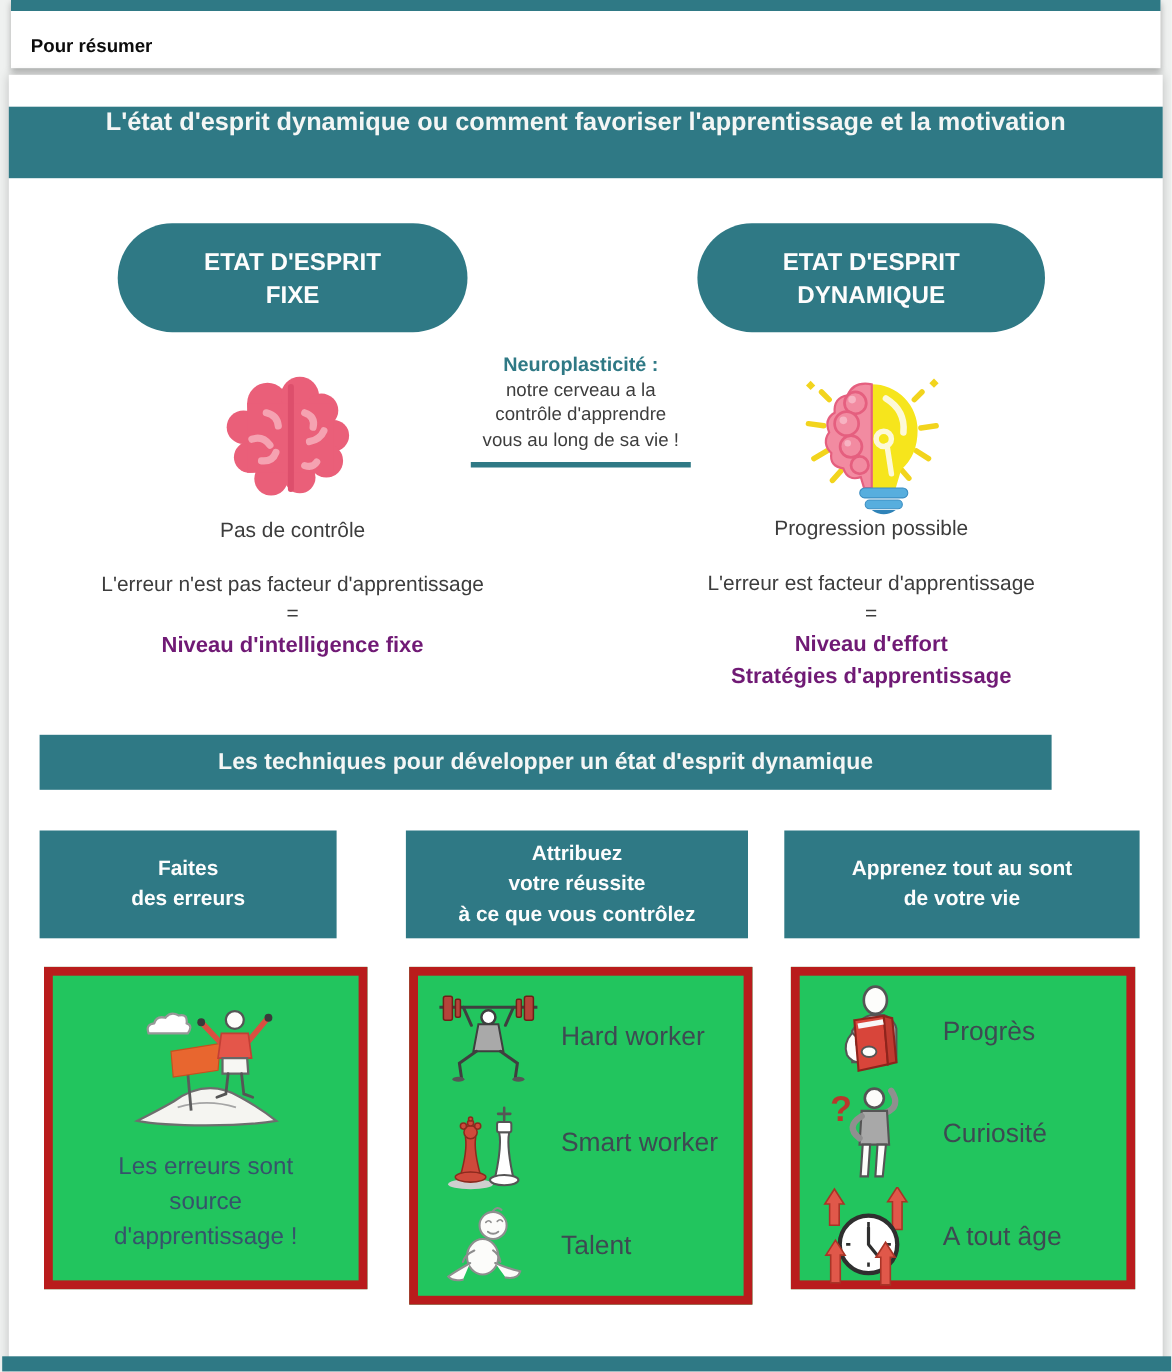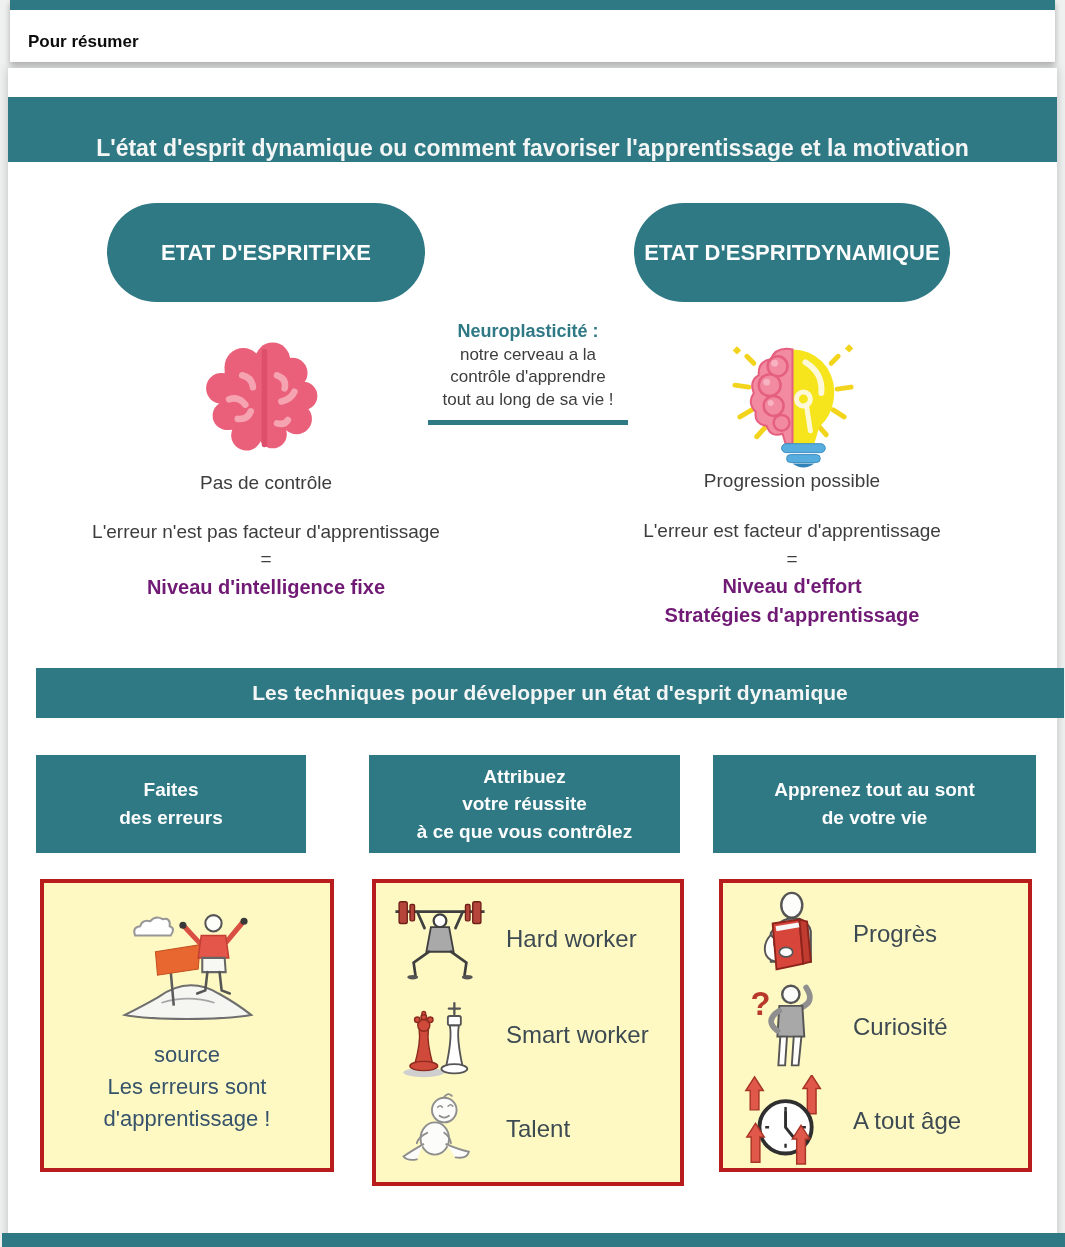--- a/index.html
+++ b/index.html
@@ -3,43 +3,43 @@
 <meta charset="utf-8">
 <style>
   html,body{margin:0;padding:0;background:#eff1f0;font-family:"Liberation Sans","DejaVu Sans",sans-serif;}
   .stage{position:relative;width:1065px;height:1247px;background:#eff1f0;overflow:hidden;}
   .header-card{position:absolute;left:10px;top:0;width:1045px;height:62px;background:#ffffff;
     border-top:10px solid #2f7985;box-shadow:0 3px 6px rgba(0,0,0,.28);box-sizing:border-box;text-align:right;}
   .header-title{position:absolute;left:18px;top:22px;font-size:17px;font-weight:bold;color:#0c0c0c;}
   .main-card{position:absolute;left:8px;top:68px;width:1049px;height:1179px;background:#ffffff;
     box-shadow:0 0 9px rgba(0,0,0,.22);}
   .banner1{position:absolute;left:0;top:29px;width:1049px;height:65px;background:#2f7985;
-    display:flex;align-items:flex-end;justify-content:center;color:#f4f6f5;font-size:23px;font-weight:bold;}
-  .pill{position:absolute;height:99px;background:#2f7985;border-radius:52px;display:flex;flex-direction:row;
+    display:flex;align-items:flex-start;justify-content:center;color:#f4f6f5;font-size:23px;font-weight:bold;}
+  .pill{position:absolute;height:99px;background:#2f7985;border-radius:52px;display:flex;flex-direction:column;
     align-items:center;justify-content:center;color:#fdfdfd;font-size:22px;font-weight:bold;line-height:1.35;}
   .pill-fixed{left:99px;top:135px;width:318px;}
   .pill-dynamic{left:626px;top:135px;width:316px;}
   .icon-abs{position:absolute;}
   .neuro{position:absolute;left:410px;top:252px;width:220px;text-align:center;line-height:1.32;}
   .neuro .t{color:#2f7985;font-weight:bold;font-size:18px;}
   .neuro .l{color:#3d3d3d;font-size:17px;}
   .neuro-divider{width:200px;height:5px;background:#2f7985;margin:9px auto 0;}
   .ctext{position:absolute;text-align:center;color:#3d3d3d;}
   .fs19{font-size:19px;}
   .fs20b{font-size:20px;font-weight:bold;color:#701a75;}
   .colL{left:38px;width:440px;}
   .colR{left:584px;width:400px;}
-  .banner2{position:absolute;left:28px;top:600px;width:1028px;height:50px;background:#2f7985;display:flex;
+  .banner2{position:absolute;left:28px;top:600px;width:920px;height:50px;background:#2f7985;display:flex;
     align-items:center;justify-content:center;color:#f4f6f5;font-size:21px;font-weight:bold;}
   .col-head{position:absolute;top:687px;height:98px;background:#2f7985;display:flex;flex-direction:column;
     align-items:center;justify-content:center;color:#fdfdfd;font-size:19px;font-weight:bold;line-height:1.45;text-align:center;}
   .ch1{left:28px;width:270px;}
   .ch2{left:361px;width:311px;}
   .ch3{left:705px;width:323px;}
-  .content-box{position:absolute;top:811px;background:#fef9c3;border:4px solid #b91c1c;box-sizing:border-box;}
+  .content-box{position:absolute;top:811px;background:#22c55e;border:8px solid #b91c1c;box-sizing:border-box;}
   .cb1{left:32px;width:294px;height:293px;text-align:center;}
   .cb2{left:364px;width:312px;height:307px;}
   .cb3{left:711px;width:313px;height:293px;}
   .cb1 .caption{margin-top:14px;font-size:22px;color:#36536b;line-height:1.45;}
   .item-row{display:flex;align-items:center;padding-left:14px;}
   .item-icon{width:100px;display:flex;align-items:center;justify-content:center;}
   .item-label{font-size:24px;color:#3d4a52;margin-left:16px;white-space:nowrap;}
   .bottom-bar{position:absolute;left:2px;top:1233px;width:1063px;height:14px;background:#2f7985;}
   .climber-wrap{margin-top:26px;}
 </style>
@@ -88,21 +88,21 @@
         <path d="M66,36 q9,3 7,12"></path>
         <path d="M70,60 q9,-2 12,-9"></path>
         <path d="M66,80 q7,2 10,-3"></path>
       </g>
     </svg>
 
     <div class="neuro">
       <div class="t">Neuroplasticité :</div>
       <div class="l">notre cerveau a la</div>
       <div class="l">contrôle d'apprendre</div>
-      <div class="l">tout au long de sa vie !</div>
+      <div class="l">vous au long de sa vie !</div>
       <div class="neuro-divider"></div>
     </div>
 
     <svg class="icon-abs" style="left:718px;top:263px" width="134" height="142" viewBox="0 0 135 142">
       <g stroke="#f2d41d" stroke-width="5" stroke-linecap="round">
         <line x1="21" y1="25" x2="28" y2="32"></line>
           <line x1="9" y1="54" x2="23" y2="56"></line>
         <line x1="14" y1="86" x2="26" y2="79"></line>
           <line x1="31" y1="106" x2="39" y2="97"></line>
         <line x1="113" y1="25" x2="106" y2="32"></line>
@@ -174,22 +174,22 @@
           <path d="M114,32 L129,14" stroke="#d94f41" stroke-width="5" stroke-linecap="round"></path>
           <circle cx="71" cy="16" r="3.5" fill="#3a3a3a"></circle>
             <circle cx="131" cy="12" r="3.5" fill="#3a3a3a"></circle>
           <circle cx="101" cy="14" r="8" fill="#fdfdfa" stroke="#555" stroke-width="2"></circle>
           <path d="M89,26 L113,26 L116,48 L86,48 Z" fill="#e4564a" stroke="#c23f34" stroke-width="1.5"></path>
           <path d="M90,48 L112,48 L113,62 L90,62 Z" fill="#f7f7f3" stroke="#666" stroke-width="2"></path>
           <path d="M95,62 L93,80 L85,83 M107,62 L109,80 L117,83" fill="none" stroke="#555" stroke-width="2.5" stroke-linecap="round"></path>
         </svg>
       </div>
       <div class="caption">
+        <div>Les erreurs sont</div>
         <div>source</div>
-        <div>Les erreurs sont</div>
         <div>d'apprentissage !</div>
       </div>
     </div>
 
     <div class="content-box cb2">
       <div class="item-row" style="height:100px;margin-top:6px">
         <span class="item-icon">
           <svg width="104" height="90" viewBox="0 0 110 92">
             <line x1="6" y1="16" x2="104" y2="16" stroke="#3f3f3f" stroke-width="3"></line>
             <g fill="#b5443a" stroke="#6e2018" stroke-width="1.5">

